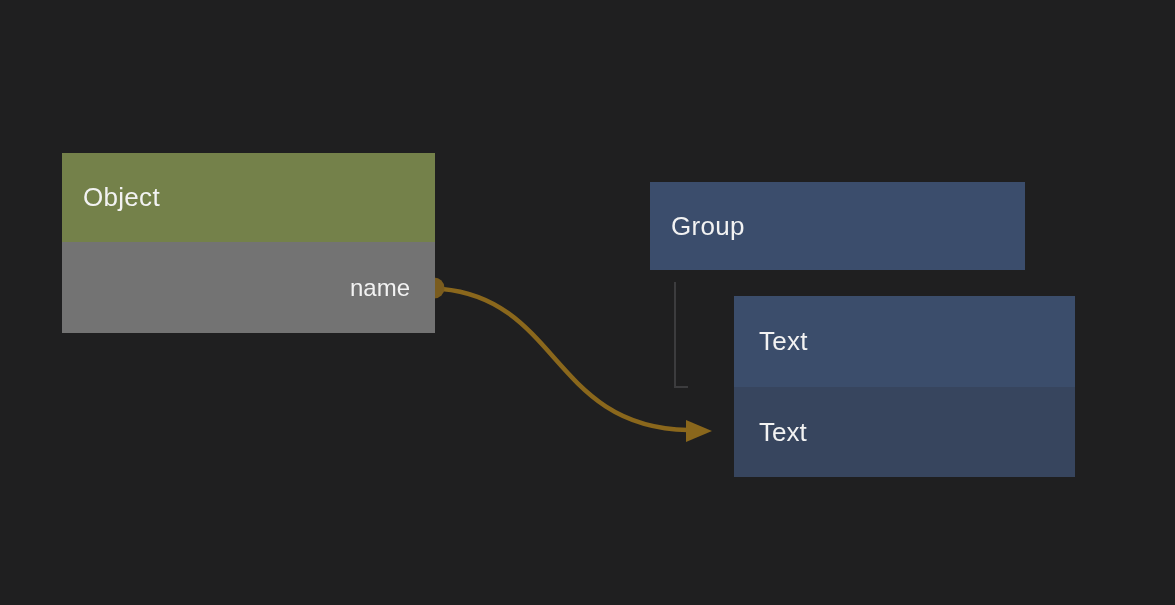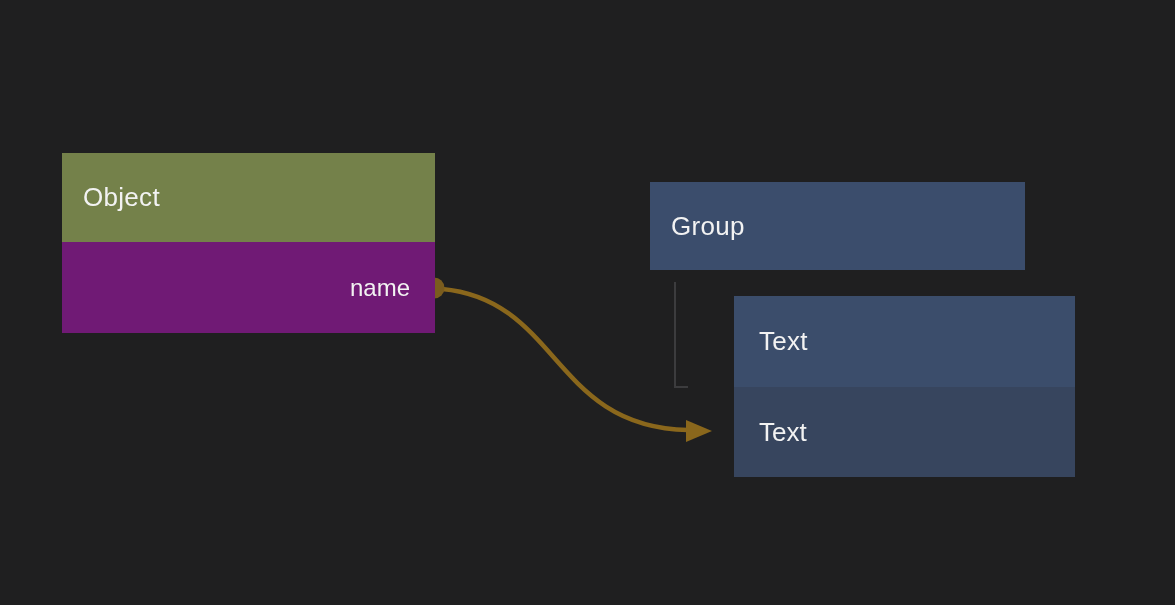--- a/index.html
+++ b/index.html
@@ -35,21 +35,21 @@
     padding-left: 21px;
     font-size: 26px;
     letter-spacing: 0.3px;
   }
   
   .object-node { left: 62px; top: 153px; width: 373px; height: 180px; }
   .object-node .node-header { height: 89px; background: #74814a; }
   .object-node .node-body {
     position: relative;
     height: 91px;
-    background: #701a75;
+    background: #737373;
     text-decoration: underline;
   }
   .port-row {
     position: absolute;
     right: 25px;
     top: 0;
     height: 100%;
     display: flex;
     align-items: center;
     font-size: 24px;

